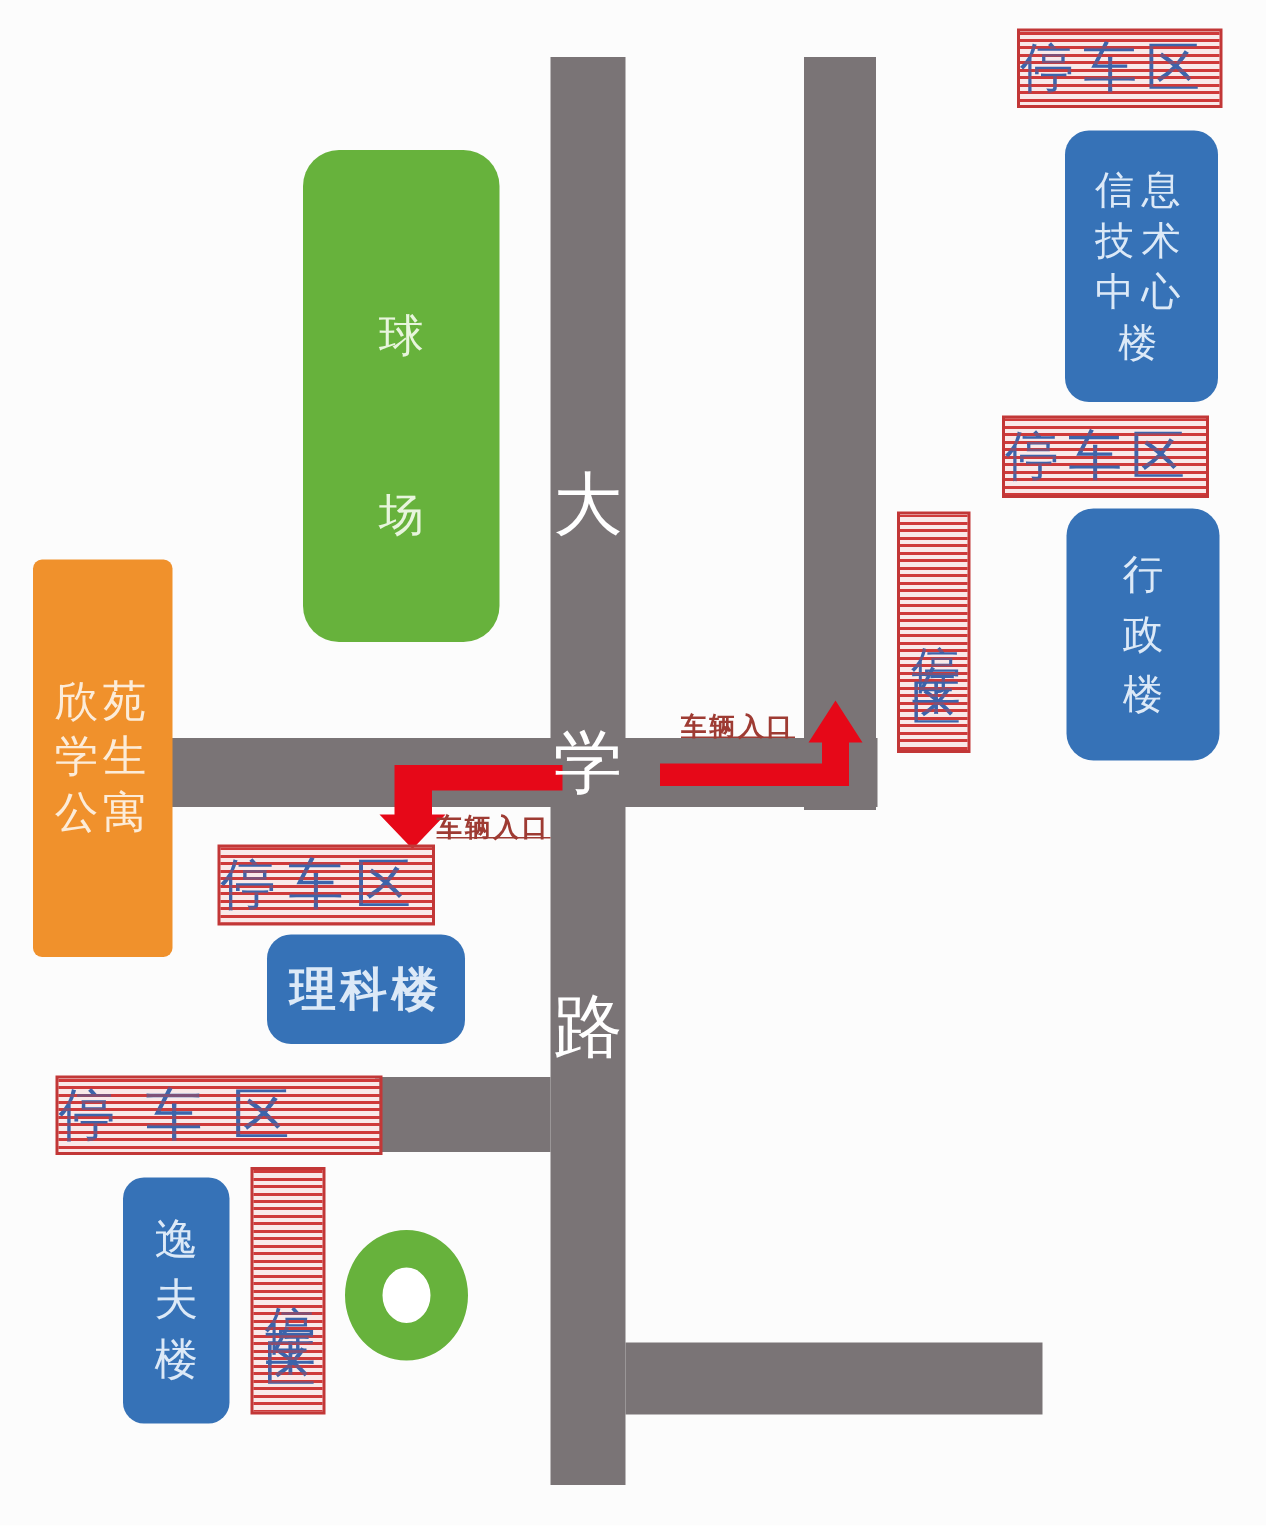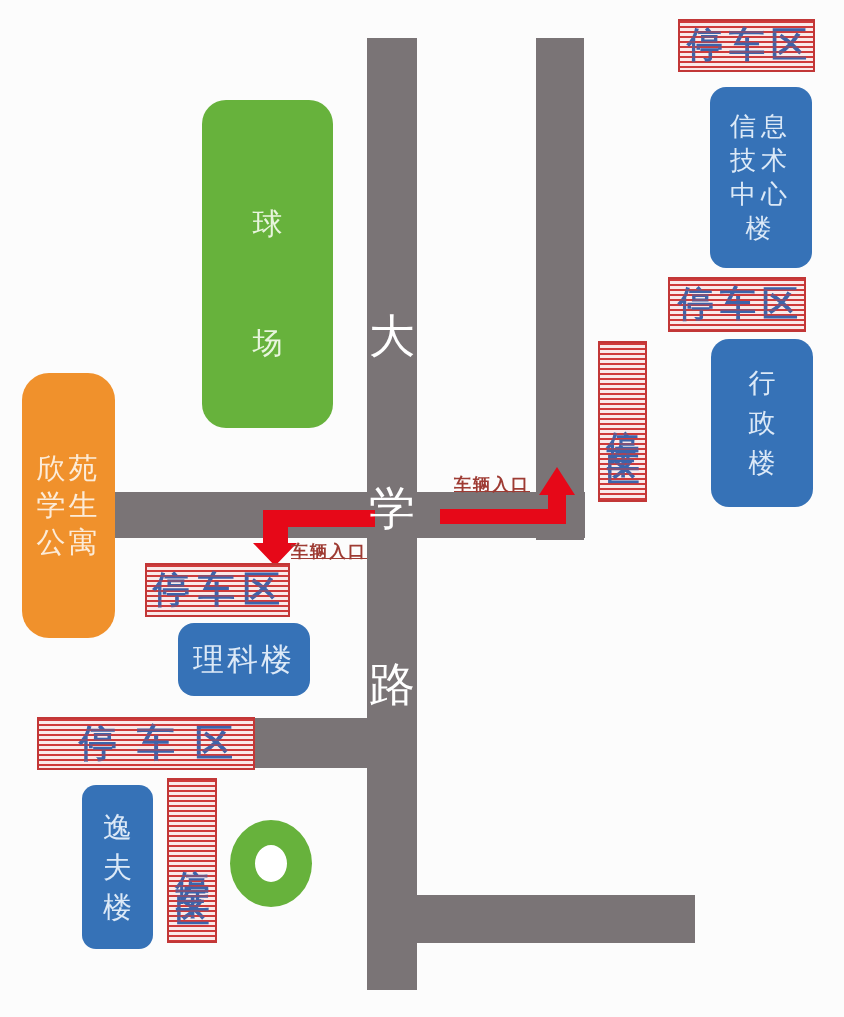--- a/index.html
+++ b/index.html
@@ -30,31 +30,31 @@
     display:flex;flex-direction:column;justify-content:center;
     font-family:"Liberation Serif",serif;
   }
   .building .bline{text-align:center;}
   .ballfield{
     background:var(--field-green);color:#e8f5dd;border-radius:24px;
     justify-content:center;gap:78px;padding-top:40px;box-sizing:border-box;
     font-size:30px;
   }
   .apartment{
-    background:var(--apartment-orange);color:#fcecd9;border-radius:27px;
+    background:var(--apartment-orange);color:#fcecd9;border-radius:6px;
     font-size:29px;line-height:37px;letter-spacing:3px;
   }
   .banner{
     position:absolute;box-sizing:border-box;
     border:2px solid var(--banner-border);
     background:repeating-linear-gradient(to bottom,
       var(--stripe-red) 0px,var(--stripe-red) 2px,
       var(--stripe-light) 2px,var(--stripe-light) 5px);
-    display:flex;align-items:center;justify-content:flex-end;
-    color:var(--banner-text);font-family:"Liberation Serif",serif;font-weight:bold;
+    display:flex;align-items:center;justify-content:flex-start;
+    color:var(--banner-text);font-family:"Liberation Serif",serif;font-weight:normal;
   }
   .banner .btxt{position:relative;z-index:1;}
   .banner::after{
     content:"";position:absolute;inset:0;z-index:2;opacity:.45;
     background:repeating-linear-gradient(to bottom,
       var(--stripe-red) 0px,var(--stripe-red) 2px,
       rgba(255,255,255,0) 2px,rgba(255,255,255,0) 5px);
     pointer-events:none;
   }
   .banner.vertical .btxt{
@@ -108,21 +108,21 @@
     <div class="bline">中心</div>
     <div class="bline">楼</div>
   </div>
 
   <div class="building" style="left:711px;top:339px;width:102px;height:168px;border-radius:18px;font-size:27px;line-height:40px;">
     <div class="bline">行</div>
     <div class="bline">政</div>
     <div class="bline">楼</div>
   </div>
 
-  <div class="building" style="left:178px;top:623px;width:132px;height:73px;border-radius:16px;font-size:31px;letter-spacing:3px;">
+  <div class="building" style="left:178px;top:623px;width:132px;height:73px;border-radius:16px;font-size:31px;letter-spacing:3px;font-weight:bold;">
     <div class="bline">理科楼</div>
   </div>
 
   <div class="building" style="left:82px;top:785px;width:71px;height:164px;border-radius:14px;font-size:29px;line-height:40px;">
     <div class="bline">逸</div>
     <div class="bline">夫</div>
     <div class="bline">楼</div>
   </div>
 
   <div class="donut"></div>

